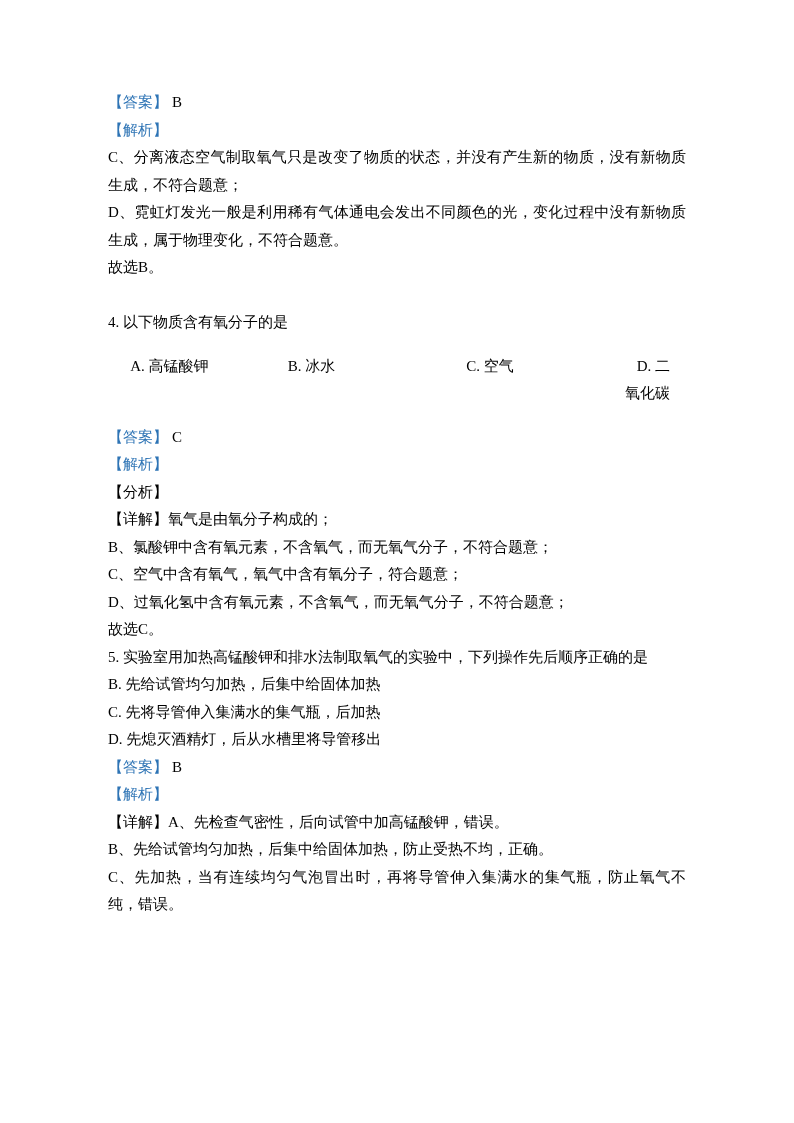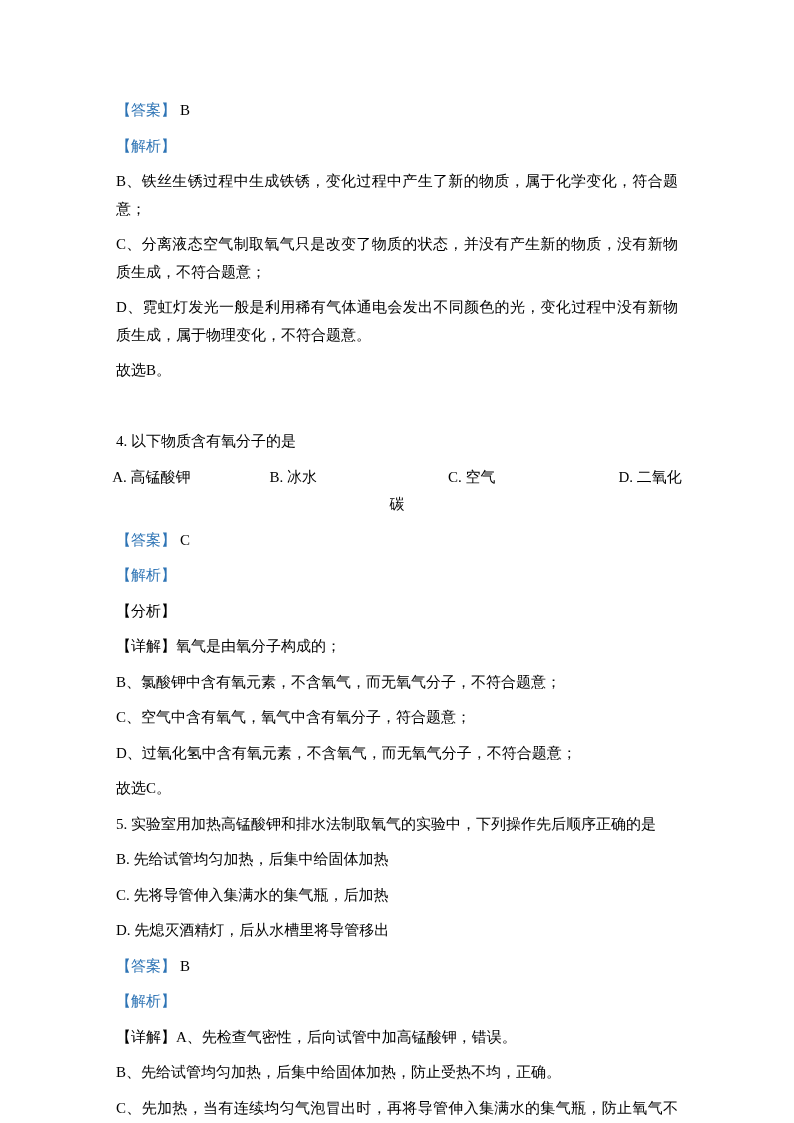--- a/index.html
+++ b/index.html
@@ -15,60 +15,59 @@
   }
   .page {
     box-sizing: border-box;
     width: 794px;
     height: 1123px;
     padding: 89px 108px 0 108px;
     overflow: hidden;
     background: #ffffff;
   }
   .line {
-    margin: 8px;
+    margin: 0;
     font-size: 15px;
     line-height: 27.5px;
     text-align: justify;
     word-break: break-all;
   }
   .tag {
     color: #2E74B5;
   }
   .answer-value {
     margin-left: 4px;
     letter-spacing: 0.5px;
   }
   .blank-line {
     height: 27.5px;
   }
   .options-row {
-    margin: 0;
+    margin: 16px;
     font-size: 15px;
     line-height: 27.5px;
-    text-align: center;
+    text-align: right;
     word-break: break-all;
   }
   .tab {
     display: inline-block;
     height: 1px;
   }
   .tab-1 { width: 79px; }
   .tab-2 { width: 131px; }
   .tab-3 { width: 123px; }
 </style>
 </head>
 <body>
 
 <div class="page">
 
   <section>
     <p class="line"><span class="tag">【答案】</span><span class="answer-value">B</span></p>
     <p class="line"><span class="tag">【解析】</span></p>
-    <p class="line">B、铁丝生锈过程中生成铁锈，变化过程中产生了新的物质，属于化学变化，符合题意；</p>
     <p class="line">C、分离液态空气制取氧气只是改变了物质的状态，并没有产生新的物质，没有新物质生成，不符合题意；</p>
     <p class="line">D、霓虹灯发光一般是利用稀有气体通电会发出不同颜色的光，变化过程中没有新物质生成，属于物理变化，不符合题意。</p>
     <p class="line">故选B。</p>
   </section>
 
   <div class="blank-line"></div>
 
   <section>
     <p class="line">4. 以下物质含有氧分子的是</p>
     <p class="options-row"><span>A. 高锰酸钾</span><span class="tab tab-1"></span><span>B. 冰水</span><span class="tab tab-2"></span><span>C. 空气</span><span class="tab tab-3"></span><span>D. 二氧化碳</span></p>

